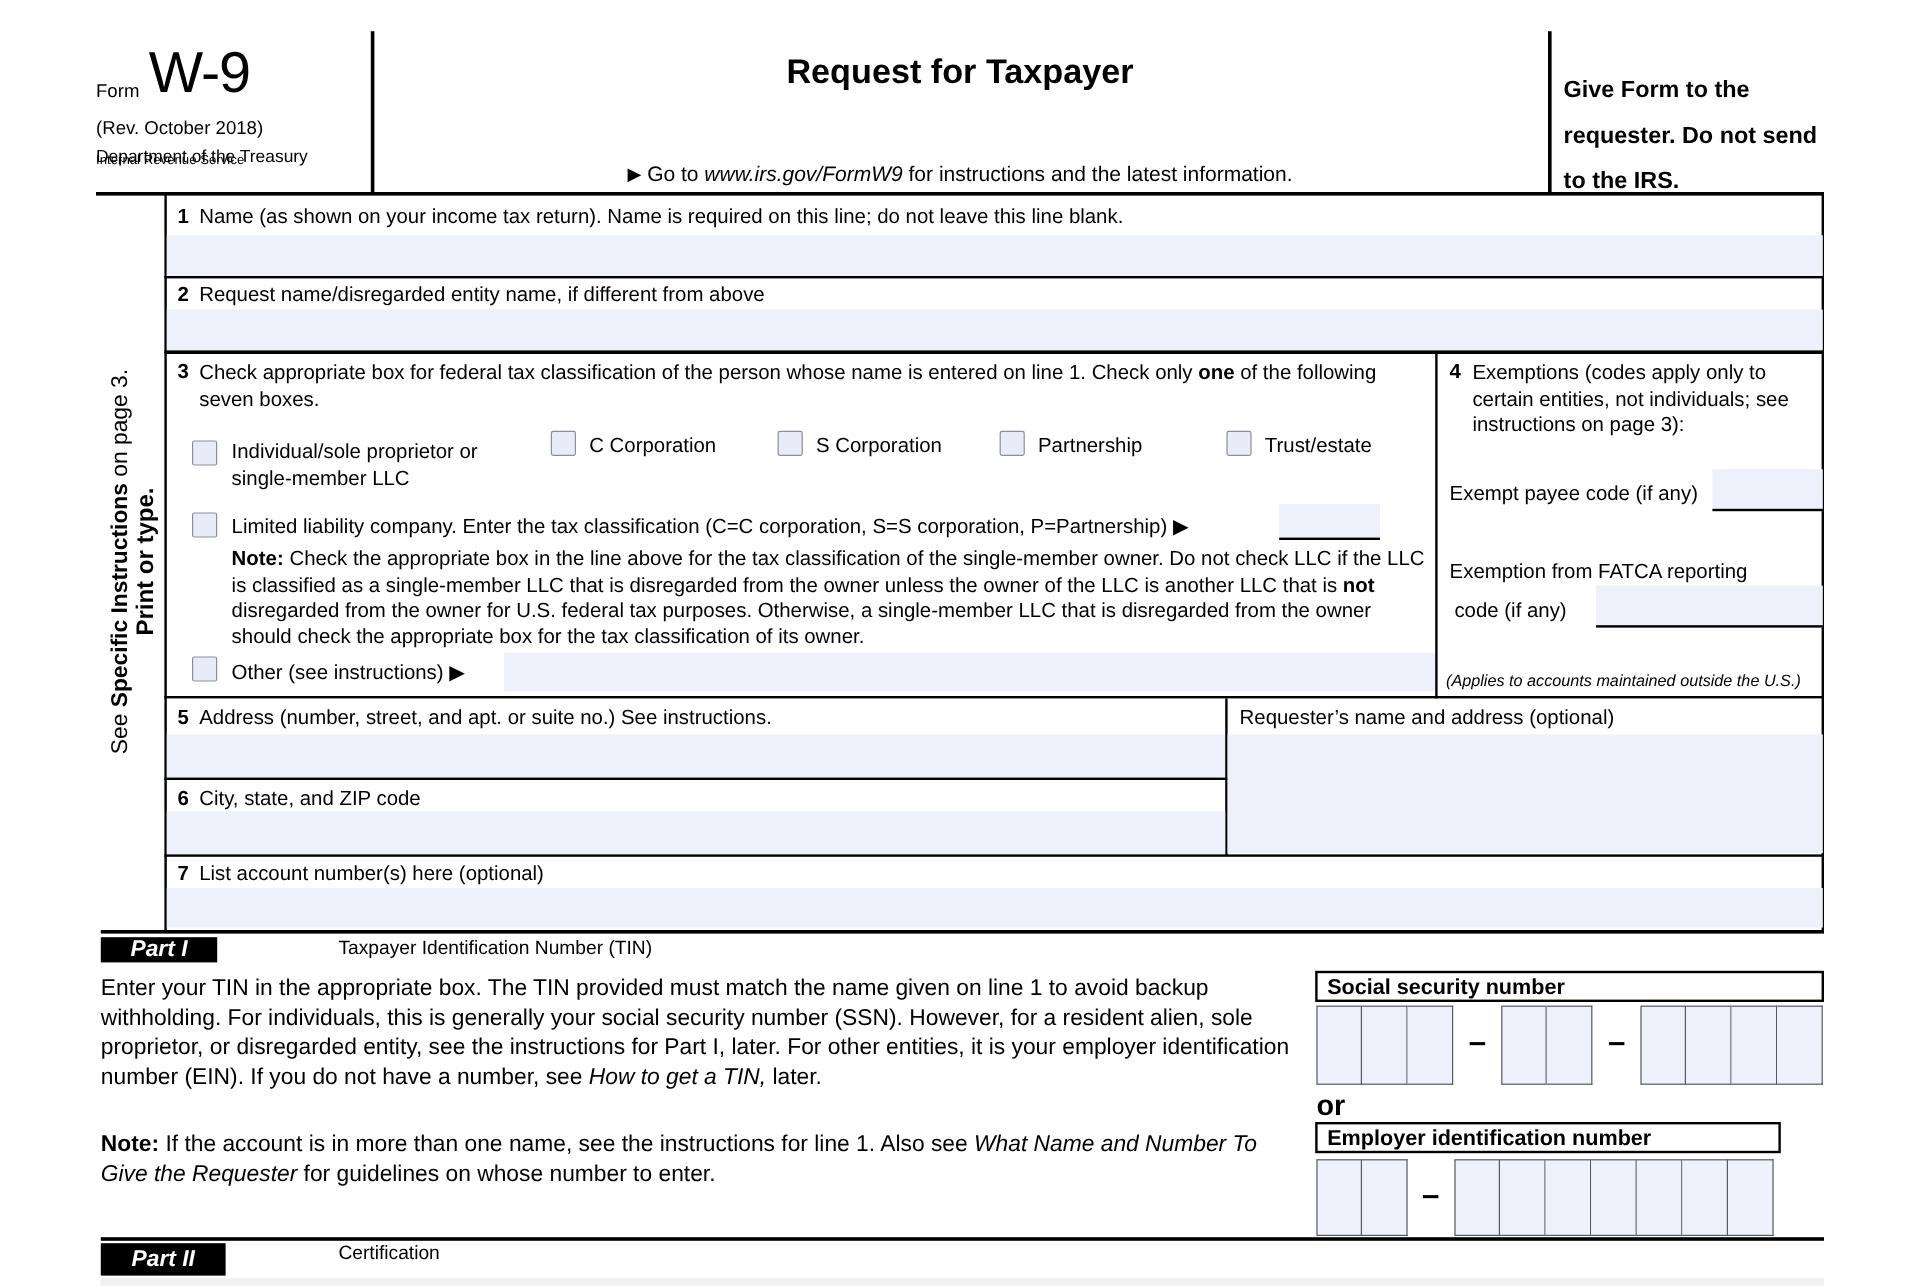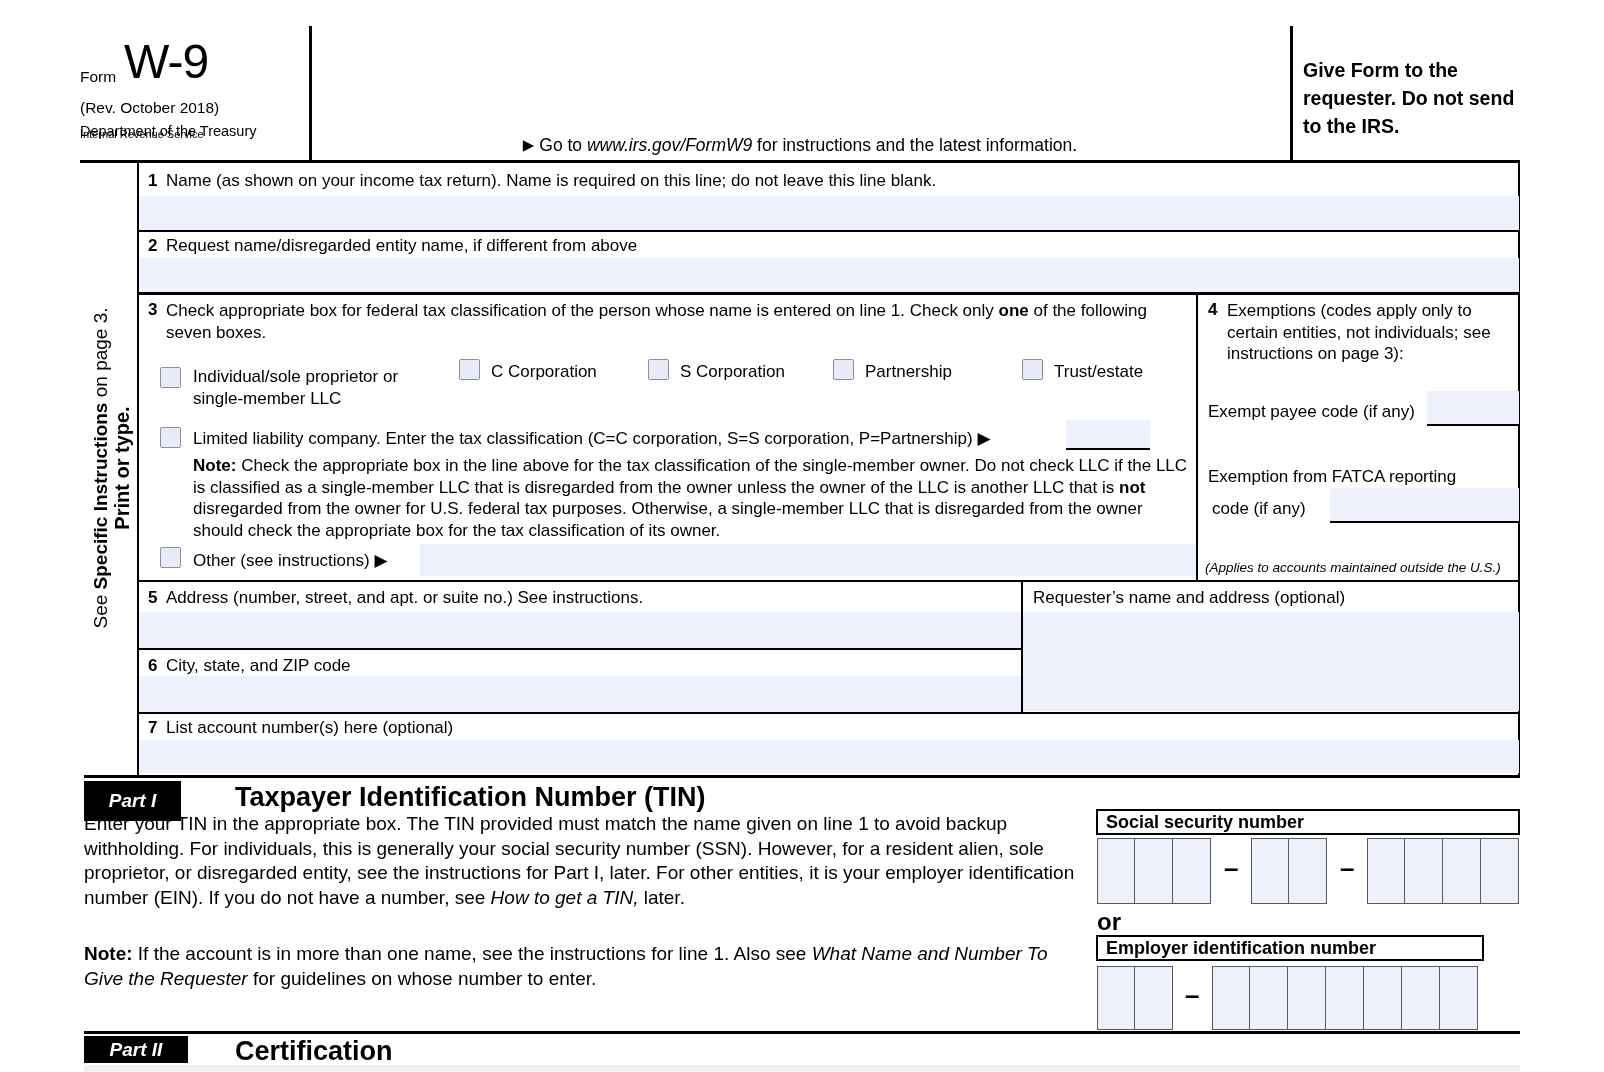--- a/index.html
+++ b/index.html
@@ -15,21 +15,21 @@
   .vline{position:absolute;background:#000;}
   .field{position:absolute;background:#eef1fb;}
   .ufield{position:absolute;background:#eef1fb;border-bottom:2px solid #000;}
   .cb{position:absolute;width:21px;height:21px;background:#e9ecf8;border:1.5px solid #8a8f9a;border-radius:2px;box-sizing:border-box;}
   .rowlabel{position:absolute;font-size:17px;white-space:nowrap;}
   .rownum{position:absolute;font-size:17px;font-weight:bold;}
   .cblabel{position:absolute;font-size:17px;}
   .para{position:absolute;font-size:19px;line-height:24.5px;}
   .tab{position:absolute;background:#000;color:#fff;font-weight:bold;font-style:italic;
        font-size:19px;display:flex;align-items:center;justify-content:center;}
-  .partheading{position:absolute;font-weight:bold;font-size:27px;white-space:nowrap;}
+  .partheading{position:absolute;font-weight:normal;font-size:16px;white-space:nowrap;margin-left:47px;}
   .tinlabelbox{position:absolute;background:#fff;border:2px solid #000;box-sizing:border-box;
        font-weight:bold;font-size:18px;padding:1px 0 0 8px;white-space:nowrap;}
   .cellrow{position:absolute;display:flex;}
   .cell{width:38px;background:#eef1fb;border:1.6px solid #565b63;box-sizing:border-box;}
   .cell:not(:first-child){border-left:0;}
   .dash{position:absolute;font-weight:bold;font-size:26px;}
   .vertical{position:absolute;white-space:nowrap;transform:translate(-50%,-50%) rotate(-90deg);}
   b.inline{font-weight:bold;}
   i.inline{font-style:italic;}
 </style>
@@ -38,28 +38,29 @@
 
 <div class="abs" style="left:80px;top:68px;font-size:15.5px;">Form</div>
 <div class="abs" style="left:124px;top:34px;font-size:48px;font-weight:400;letter-spacing:-1px;">W-9</div>
 <div class="abs" style="left:80px;top:99px;font-size:15.5px;">(Rev. October 2018)</div>
 <div class="abs" style="left:80px;top:123px;font-size:14.5px;">Department of the Treasury</div>
 <div class="abs" style="left:80px;top:128px;font-size:11px;">Internal Revenue Service</div>
 
 <div class="vline" style="left:309px;top:26px;width:2.5px;height:135px;"></div>
 
 <div class="abs" style="left:320px;top:41px;width:960px;text-align:center;font-weight:bold;font-size:28.5px;line-height:38px;">
+  <div>Request for Taxpayer</div>
 </div>
 <div class="abs" style="left:320px;top:135px;width:960px;text-align:center;font-weight:normal;font-size:17.5px;">
   <span style="font-size:15px;vertical-align:1px;">▶</span>
   <span>Go to </span><i class="inline">www.irs.gov/FormW9</i><span> for instructions and the latest information.</span>
 </div>
 
 <div class="vline" style="left:1290px;top:26px;width:2.5px;height:135px;"></div>
-<div class="abs" style="left:1303px;top:56px;width:222px;font-weight:bold;font-size:19.5px;line-height:28px;">Give Form to the requester. Do not send to the IRS.</div>
+<div class="abs" style="left:1303px;top:56px;width:222px;font-weight:bold;font-size:19.5px;line-height:38px;">Give Form to the requester. Do not send to the IRS.</div>
 
 <div class="hline" style="left:80px;top:160px;width:1440px;height:3px;"></div>
 
 <div class="vertical" style="left:122px;top:468px;font-weight:bold;font-size:20px;">Print or type.</div>
 <div class="vertical" style="left:101px;top:468px;font-size:19px;">
   <span>See </span><b class="inline">Specific Instructions</b><span> on page 3.</span>
 </div>
 
 <div class="vline" style="left:137px;top:160px;width:2px;height:616px;"></div>
 <div class="vline" style="left:1518px;top:160px;width:2px;height:616px;"></div>
@@ -132,21 +133,21 @@
 <div class="rowlabel" style="left:166px;top:656px;">City, state, and ZIP code</div>
 <div class="field" style="left:139px;top:676px;width:882px;height:36px;"></div>
 <div class="hline" style="left:137px;top:712px;width:1383px;height:2px;"></div>
 
 <div class="rownum" style="left:148px;top:718px;">7</div>
 <div class="rowlabel" style="left:166px;top:718px;">List account number(s) here (optional)</div>
 <div class="field" style="left:139px;top:740px;width:1380px;height:33px;"></div>
 
 <div class="hline" style="left:84px;top:775px;width:1436px;height:3px;"></div>
 
-<div class="tab" style="left:84px;top:781px;width:97px;height:40px;">Part I</div>
+<div class="tab" style="left:84px;top:781px;width:97px;height:21px;">Part I</div>
 <div class="partheading" style="left:235px;top:782px;">Taxpayer Identification Number (TIN)</div>
 
 <div class="para" style="left:84px;top:812px;width:994px;">
   <span>Enter your TIN in the appropriate box. The TIN provided must match the name given on line 1 to avoid backup withholding. For individuals, this is generally your social security number (SSN). However, for a resident alien, sole proprietor, or disregarded entity, see the instructions for Part I, later. For other entities, it is your employer identification number (EIN). If you do not have a number, see </span><i class="inline">How to get a TIN,</i><span> later.</span>
 </div>
 <div class="para" style="left:84px;top:942px;width:994px;">
   <b class="inline">Note:</b><span> If the account is in more than one name, see the instructions for line 1. Also see </span><i class="inline">What Name and Number To Give the Requester</i><span> for guidelines on whose number to enter.</span>
 </div>
 
 <div class="tinlabelbox" style="left:1096px;top:809px;width:424px;height:26px;">Social security number</div>

